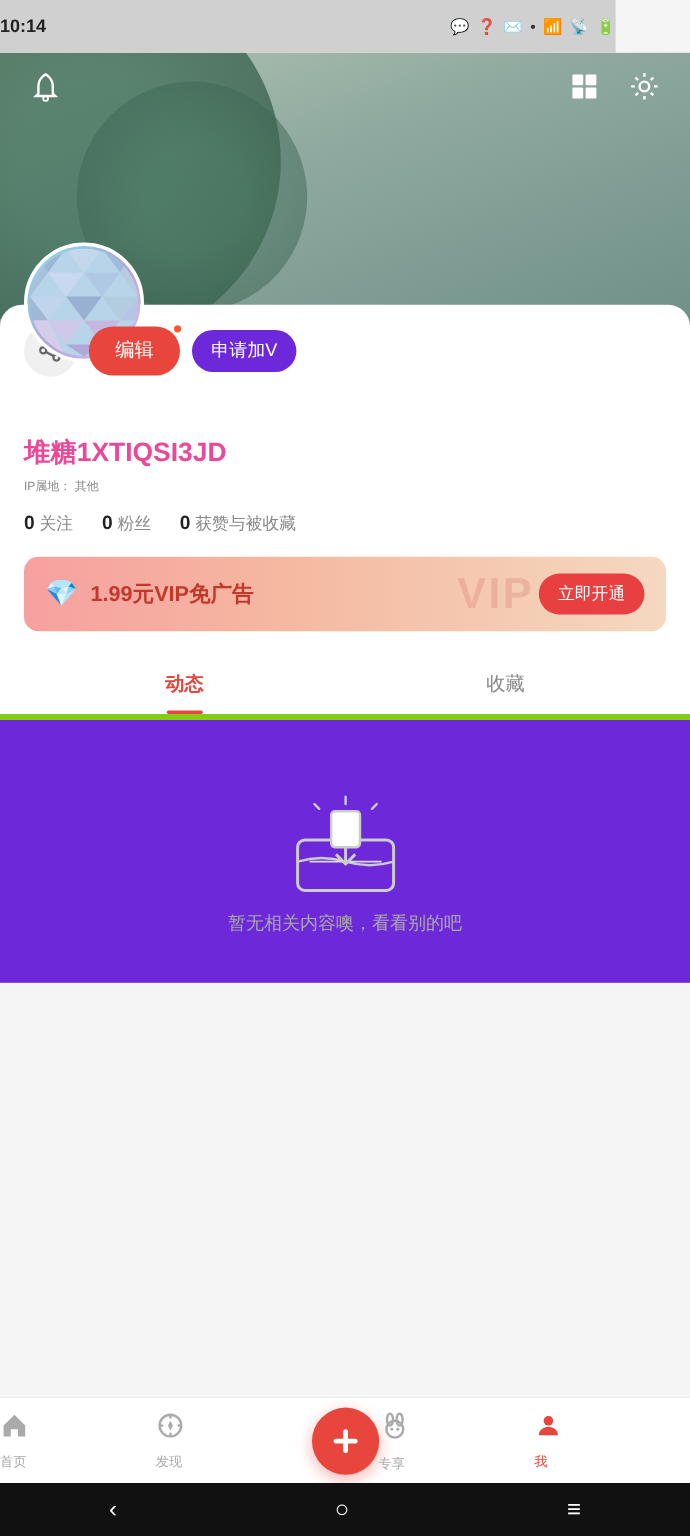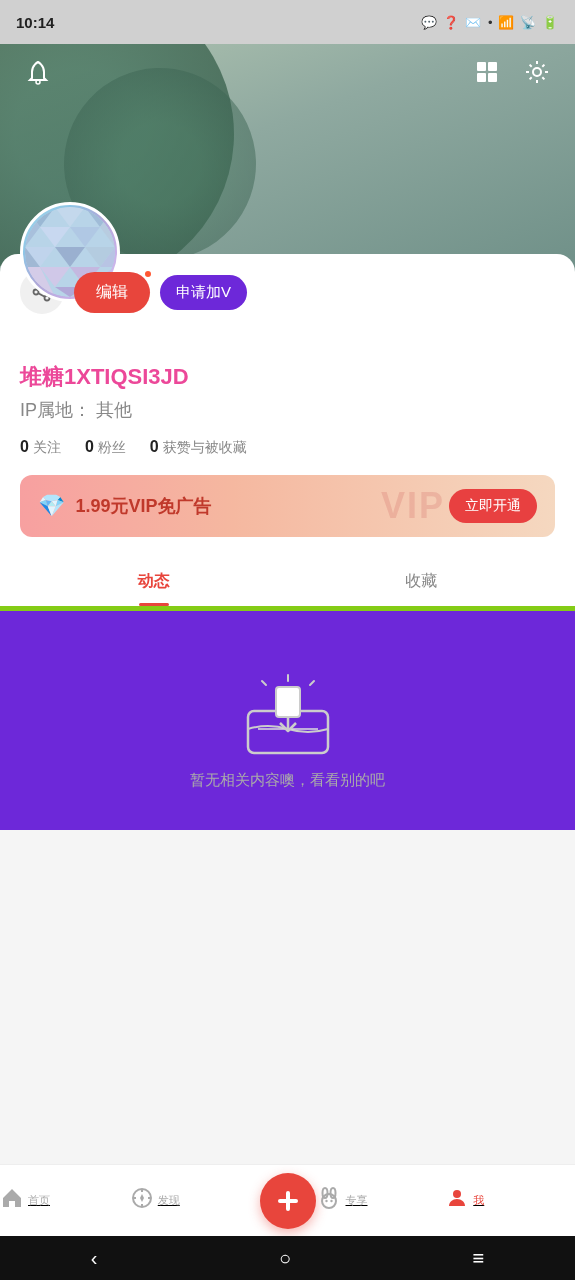--- a/index.html
+++ b/index.html
@@ -8,27 +8,27 @@
       width: 575px;
       min-height: 1280px;
       font-family: -apple-system, "PingFang SC", "Helvetica Neue", sans-serif;
       background: #f5f5f5;
       overflow-x: hidden;
       position: relative;
     }
 
     
     .status-bar {
-      width: 575px;
+      width: 513px;
       height: 44px;
       background: #d0d0d0;
       display: flex;
       align-items: center;
       justify-content: space-between;
-      padding: 0 16px;
+      padding: 0 0;
       position: relative;
       z-index: 10;
     }
     .status-time {
       font-size: 15px;
       font-weight: 600;
       color: #222;
     }
     .status-icons {
       display: flex;
@@ -195,21 +195,21 @@
     }
 
     
     .username {
       font-size: 22px;
       font-weight: 700;
       color: #ec4899;
       margin-bottom: 6px;
     }
     .ip-location {
-      font-size: 18px;
+      font-size: 10px;
       color: #888;
       margin-bottom: 16px;
     }
     .ip-location span {
       color: #888;
     }
 
     
     .stats-row {
       display: flex;
@@ -338,26 +338,24 @@
       height: 72px;
       background: white;
       border-top: 1px solid #eee;
       display: flex;
       align-items: center;
       justify-content: space-around;
       z-index: 100;
     }
     .nav-item {
       display: flex;
-      flex-direction: row;
-      align-items: center;
+      flex-direction: column;
       gap: 4px;
       cursor: pointer;
       flex: 1;
-      text-decoration: underline;
     }
     .nav-icon {
       font-size: 24px;
       color: #aaa;
     }
     .nav-icon.active {
       color: #e8453c;
     }
     .nav-label {
       font-size: 11px;

